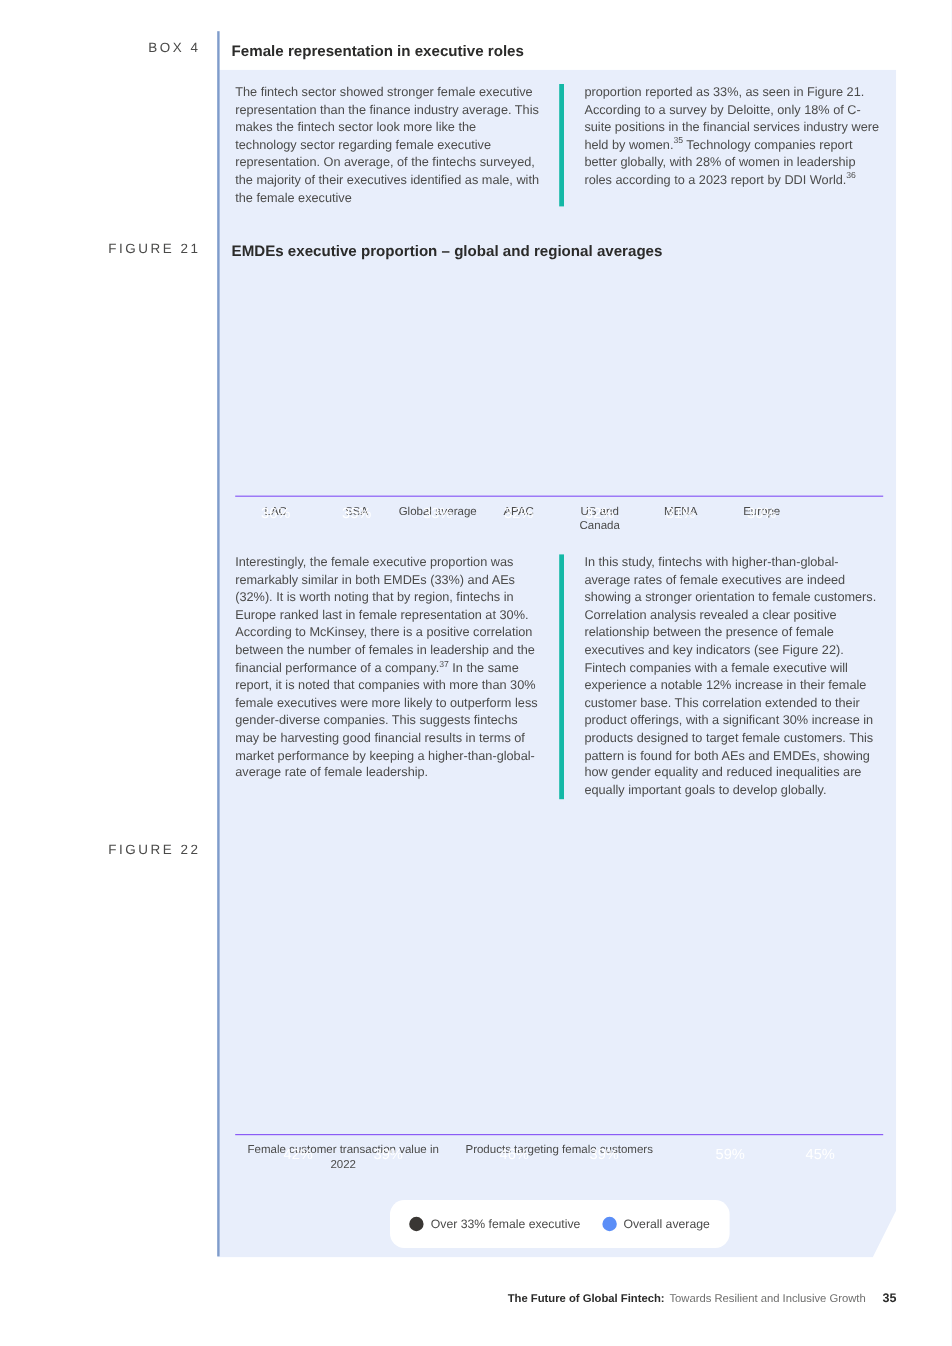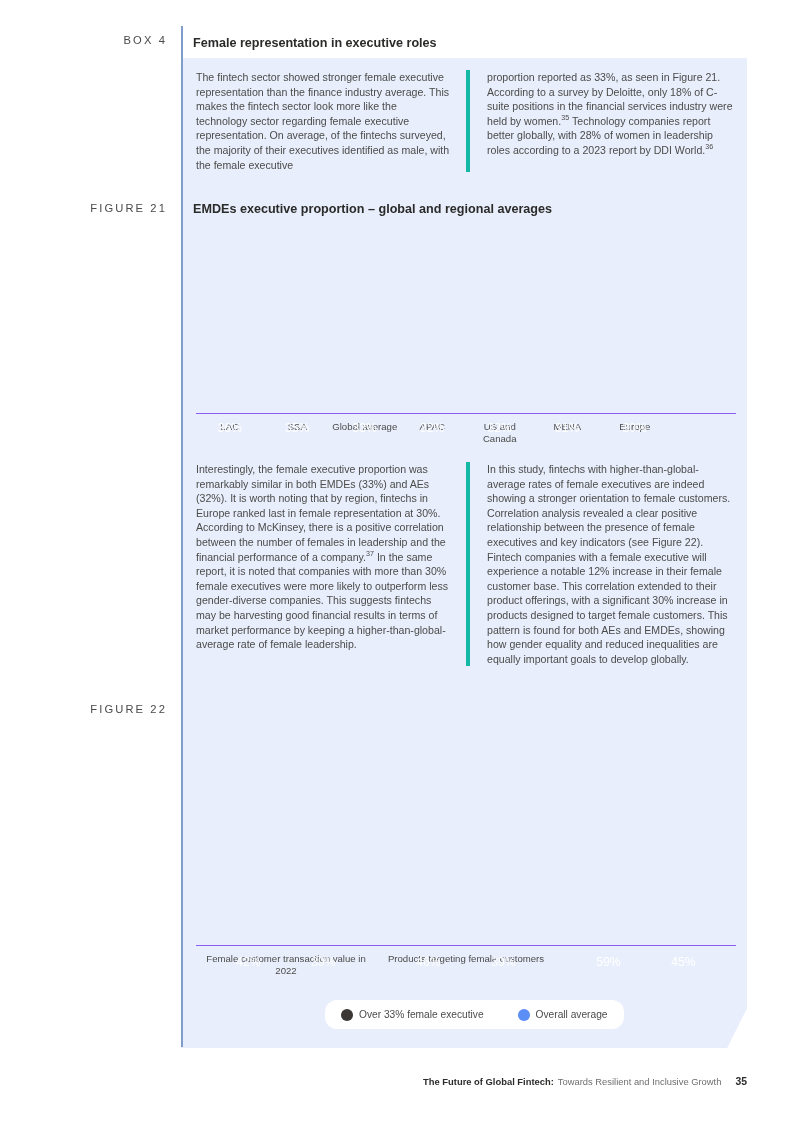--- a/index.html
+++ b/index.html
@@ -137,33 +137,33 @@
   #fig22 .bar { width: 65px; }
   #fig22 .bar .val { top: 10px; }
   #fig22 .xlab { width: 180px; }
 
   
   .legend {
     position: absolute;
     z-index: 5;
     left: 325px;
     top: 1000px;
-    height: 29px;
+    height: 40px;
     padding: 0 16px;
     background: #ffffff;
     border-radius: 12px;
     display: flex;
     align-items: center;
     gap: 10px;
     font-size: 10.2px;
     color: #4b4b4a;
   }
   .legend .entry { display: flex; align-items: center; gap: 6px; }
   .legend .swatch { width: 12px; height: 12px; border-radius: 50%; display: inline-block; }
-  .legend .entry + .entry { margin-left: 24px; }
+  .legend .entry + .entry { margin-left: 8px; }
 
   
   .footer {
     position: absolute;
     z-index: 4;
     right: 46px;
     top: 1076px;
     font-size: 9.4px;
     color: #6e6e6d;
     display: flex;

